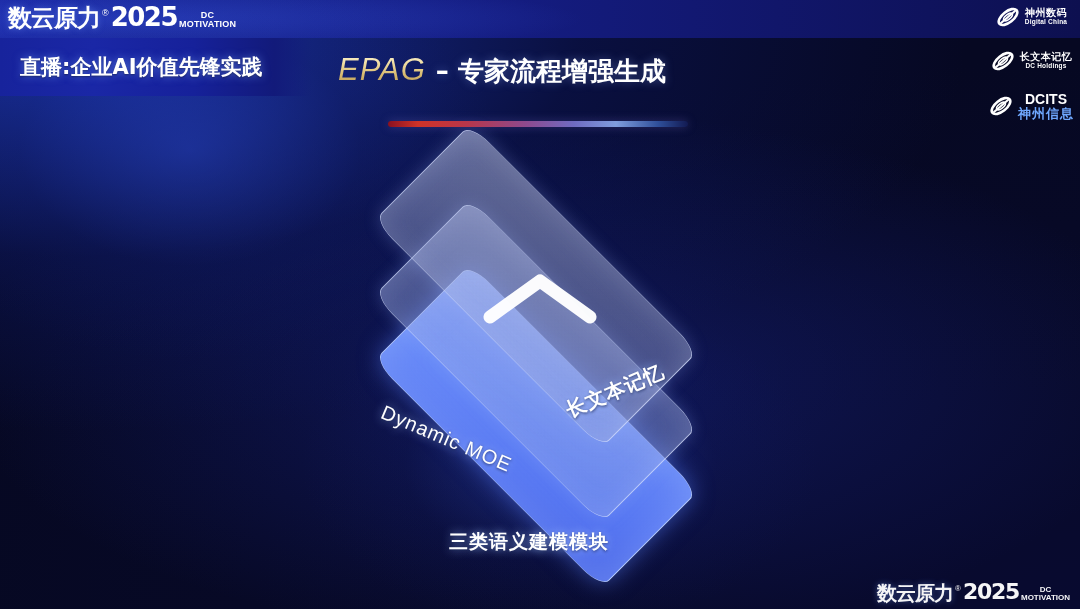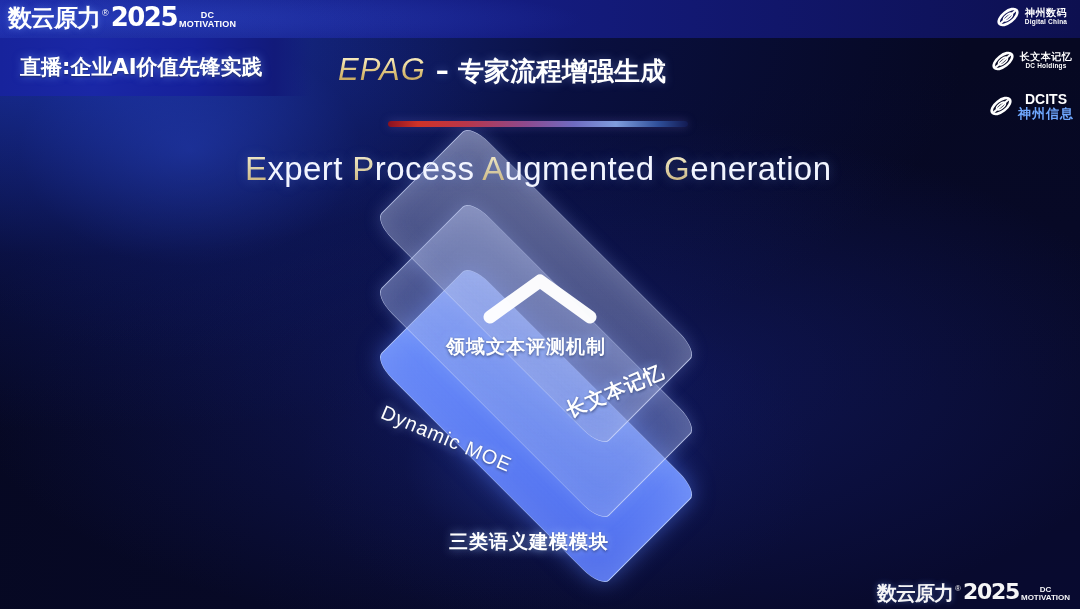--- a/index.html
+++ b/index.html
@@ -239,37 +239,33 @@
     <span id="live-text">直播:企业AI价值先锋实践</span>
   </div>
 
   <div id="title-main">
     <span id="title-epag">EPAG</span>
     <span id="title-cn">– 专家流程增强生成</span>
   </div>
 
   <div id="rule"></div>
 
-  <div id="subtitle">
-    <span><span class="cap">E</span><span>xpert </span></span><span><span class="cap">P</span><span>rocess </span></span><span><span class="cap">A</span><span>ugmented </span></span><span><span class="cap">G</span><span>eneration</span></span>
-  </div>
 
   <div id="layers">
     <div class="layer" id="layer-bot"></div>
     <div class="layer" id="layer-mid"></div>
     <div class="layer" id="layer-top"></div>
   </div>
 
   <span id="chevron">
     <svg width="118" height="54" viewBox="0 0 118 54">
       <path d="M9 45 L59 9 L109 45" fill="none" stroke="#ffffff" stroke-width="13" stroke-linecap="round" stroke-linejoin="round" opacity="0.97"></path>
     </svg>
   </span>
 
-  <span class="lbl" id="lbl-top">领域文本评测机制</span>
   <span class="lbl" id="lbl-mid-left">Dynamic MOE</span>
   <span class="lbl" id="lbl-mid-right">长文本记忆</span>
   <span class="lbl" id="lbl-bot">三类语义建模模块</span>
 
   <div id="watermark">
     <span class="cn">数云原力</span>
     <span class="reg">®</span>
     <span class="yr">2025</span>
     <span class="dcwrap">
       <span class="dc">DC</span>

